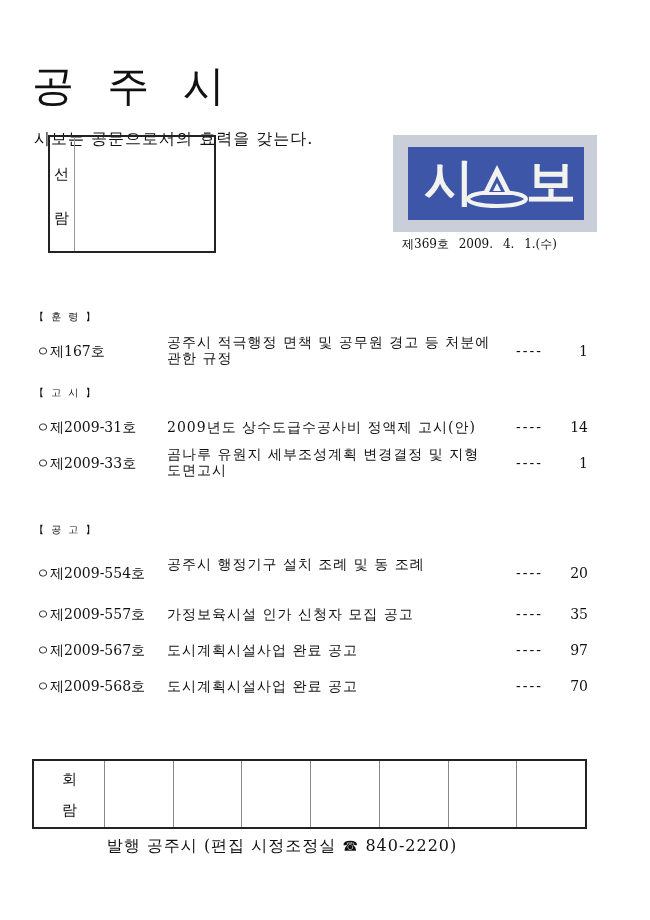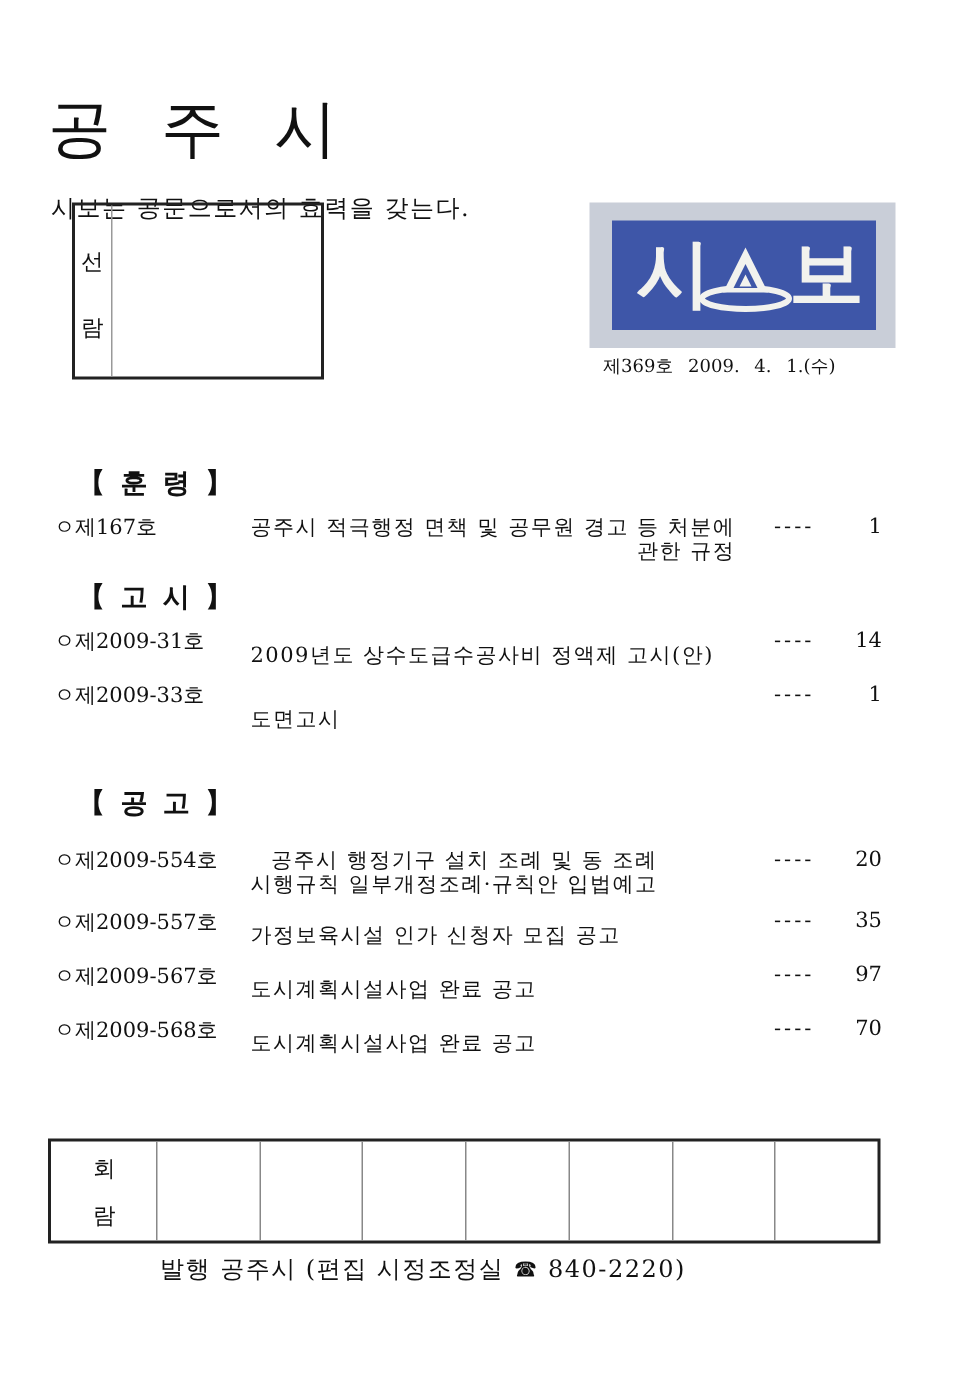--- a/index.html
+++ b/index.html
@@ -8,24 +8,24 @@
   .abs { position:absolute; }
   .title { left:32px; top:58px; font-size:42px; letter-spacing:10px; font-family:"DejaVu Sans","Liberation Sans",sans-serif; font-weight:300; }
   .subtitle { left:34px; top:109px; font-size:16px; letter-spacing:1px;margin-top:20px; }
   .circ-box { left:48px; top:135px; width:168px; height:118px; border:2px solid #222; box-sizing:border-box; }
   .circ-left { position:absolute; left:0; top:0; width:24px; height:100%; border-right:1px solid #999; }
   .circ-left span { position:absolute; left:4px; font-size:15px; }
   .circ-head { position:absolute; left:24px; top:0; right:0; height:26px; border-bottom:2px solid #333; text-align:center; font-size:15px; line-height:26px; letter-spacing:2px; }
   .logo-outer { left:393px; top:135px; width:204px; height:97px; background:#c9ced8; }
   .logo-inner { position:absolute; left:15px; top:12px; width:176px; height:73px; background:#3e56a8; }
   .issue { left:402px; top:236px; font-size:12px; word-spacing:6px; }
-  .section { left:52px; font-size:18px; font-weight:bold; letter-spacing:2px; }
+  .section { left:34px; font-size:10px; font-weight:normal; letter-spacing:2px; }
   .row { position:absolute; left:36px; width:560px; font-size:14px; }
   .row .num { position:absolute; left:0; top:0; }
-  .row .desc { position:absolute; left:131px; top:10px; line-height:16px; letter-spacing:1px;text-align:right; }
+  .row .desc { position:absolute; left:131px; top:0; line-height:16px; letter-spacing:1px; }
   .row .dash { position:absolute; left:480px; top:0; letter-spacing:2px; }
   .row .page { position:absolute; right:8px; top:0; text-align:right; }
   .review { left:32px; top:759px; width:555px; height:70px; border:2px solid #222; box-sizing:border-box; display:flex; }
   .review .cell { flex:1; border-left:1px solid #888; }
   .review .cell:first-child { border-left:none; position:relative; flex:0 0 70px; }
   .review .cell:first-child span { position:absolute; left:28px; font-size:15px; }
   .footer { left:0; width:564px; top:836px; text-align:center; font-size:16px; letter-spacing:1px; }
 </style>
 </head>
 <body>
@@ -64,29 +64,29 @@
 
 <div class="abs section" style="top:386px">【 고   시 】</div>
 <div class="row" style="top:419px">
   <span class="num">ㅇ제2009-31호</span>
   <span class="desc">2009년도 상수도급수공사비 정액제 고시(안)</span>
   <span class="dash">----</span>
   <span class="page">14</span>
 </div>
 <div class="row" style="top:446px">
   <span class="num" style="top:9px">ㅇ제2009-33호</span>
-  <span class="desc"><br><span>도면고시</span></span>
+  <span class="desc"><span>곰나루 유원지 세부조성계획 변경결정 및 지형</span><br><span>도면고시</span></span>
   <span class="dash" style="top:9px">----</span>
   <span class="page" style="top:9px">1</span>
 </div>
 
 <div class="abs section" style="top:523px">【 공   고 】</div>
 <div class="row" style="top:556px">
   <span class="num" style="top:9px">ㅇ제2009-554호</span>
-  <span class="desc"><span>공주시 행정기구 설치 조례  및  동 조례</span><br><span>시행규칙 일부개정조례·규칙안 입법예고</span></span>
+  <span class="desc"><span>공주시 행정기구 설치 조례  및  동 조례</span><br></span>
   <span class="dash" style="top:9px">----</span>
   <span class="page" style="top:9px">20</span>
 </div>
 <div class="row" style="top:606px">
   <span class="num">ㅇ제2009-557호</span>
   <span class="desc">가정보육시설 인가 신청자 모집 공고</span>
   <span class="dash">----</span>
   <span class="page">35</span>
 </div>
 <div class="row" style="top:642px">

